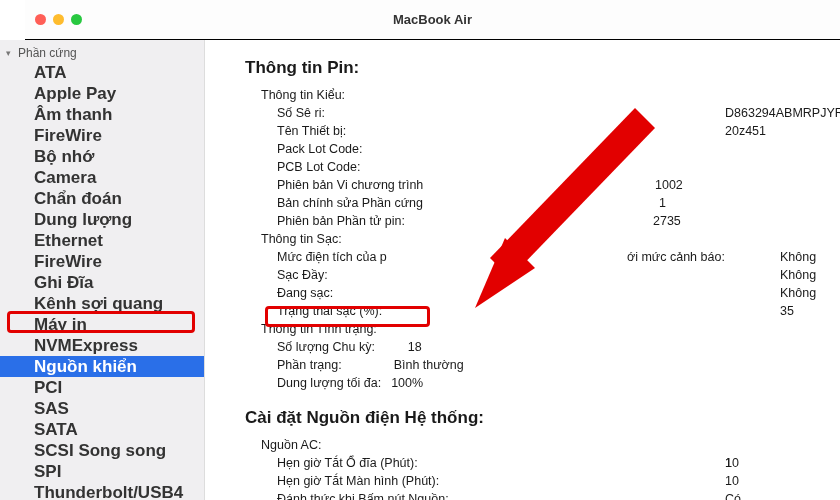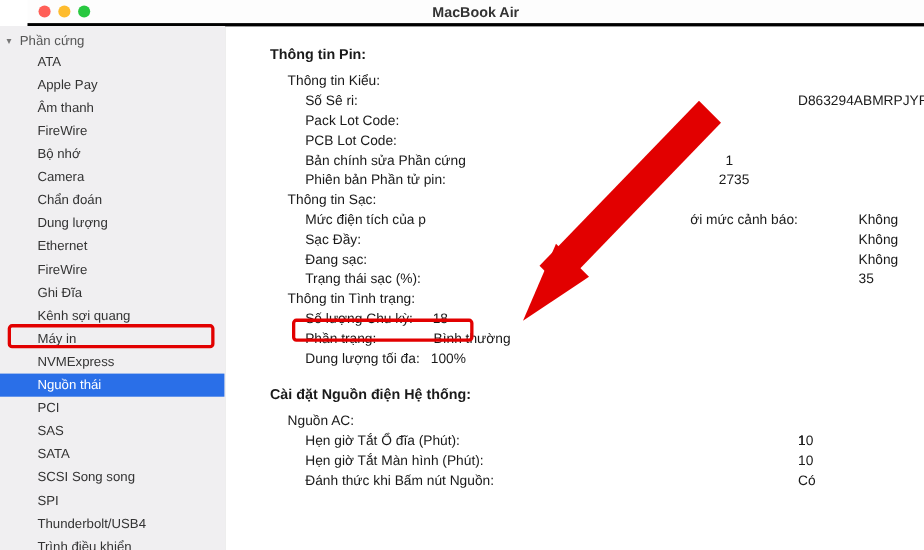--- a/index.html
+++ b/index.html
@@ -13,23 +13,23 @@
       overflow: hidden;
     }
     .window {
       width: 840px;
       height: 500px;
       display: flex;
       flex-direction: column;
       background: #fff;
     }
     .titlebar {
-      height: 24px;
+      height: 40px;
       background: #fdfdfd;
-      border-bottom: 3px solid #000000;
+      border-bottom: 1px solid #000000;
       display: flex;
       align-items: center;
       position: relative;
       margin-left: 25px;
     }
     .traffic-lights {
       display: flex;
       gap: 7px;
       padding-left: 10px;
     }
@@ -70,40 +70,41 @@
     .chevron {
       display: inline-block;
       width: 10px;
       margin-right: 2px;
       font-size: 9px;
       color: #777;
     }
     .sidebar .item {
       padding: 2px 6px 2px 34px;
       color: #333;
-      font-size: 12px;
+      font-size: 17px;
       line-height: 17px;
       cursor: default;
       white-space: nowrap;
       overflow: hidden;
+      font-weight: bold;
     }
     .sidebar .item.selected {
       background: #2a6fe8;
       color: #fff;
     }
     .content {
       flex: 1;
       padding: 14px 10px 10px 40px;
       overflow-y: auto;
       font-size: 12.5px;
       position: relative;
     }
     .section-title {
       font-weight: 700;
-      font-size: 13px;
+      font-size: 17px;
       margin-bottom: 8px;
       margin-top: 4px;
     }
     .section-title.spaced { margin-top: 16px; }
     .kv {
       display: flex;
       line-height: 18px;
     }
     .kv .k { white-space: pre; }
     .kv .v { white-space: pre; }
@@ -155,21 +156,21 @@
         <li class="item"><span>Bộ nhớ</span></li>
         <li class="item"><span>Camera</span></li>
         <li class="item"><span>Chẩn đoán</span></li>
         <li class="item"><span>Dung lượng</span></li>
         <li class="item"><span>Ethernet</span></li>
         <li class="item"><span>FireWire</span></li>
         <li class="item"><span>Ghi Đĩa</span></li>
         <li class="item"><span>Kênh sợi quang</span></li>
         <li class="item"><span>Máy in</span></li>
         <li class="item"><span>NVMExpress</span></li>
-        <li class="item selected"><span>Nguồn thái</span></li>
+        <li class="item selected"><span>Nguồn khiển</span></li>
         <li class="item"><span>PCI</span></li>
         <li class="item"><span>SAS</span></li>
         <li class="item"><span>SATA</span></li>
         <li class="item"><span>SCSI Song song</span></li>
         <li class="item"><span>SPI</span></li>
         <li class="item"><span>Thunderbolt/USB4</span></li>
         <li class="item"><span>Trình điều khiển</span></li>
 
       </ul>
       <div class="hl-red" style="top:271px;left:7px;width:188px;height:22px"></div>
@@ -181,24 +182,32 @@
 
       <div class="kv indent-1">
           <span>Thông tin Kiểu:</span>
         </div>
 
       <div class="kv indent-2">
         <span class="k">Số Sê ri:</span>
         <span class="v valcol">D863294ABMRPJYRAQ</span>
       </div>
       <div class="kv indent-2">
+        <span class="k">Tên Thiết bị:</span>
+        <span class="v valcol">20z451</span>
+      </div>
+      <div class="kv indent-2">
         <span class="k">Pack Lot Code:</span>
       </div>
       <div class="kv indent-2">
         <span class="k">PCB Lot Code:</span>
+      </div>
+      <div class="kv indent-2">
+        <span class="k">Phiên bản Vi chương trình</span>
+        <span class="v" style="position:absolute;left:450px"><span>1002</span></span>
       </div>
       <div class="kv indent-2">
         <span class="k">Bản chính sửa Phần cứng</span>
         <span class="v" style="position:absolute;left:454px"><span>1</span></span>
       </div>
       <div class="kv indent-2">
         <span class="k">Phiên bản Phần tử pin:</span>
         <span class="v" style="position:absolute;left:448px"><span>2735</span></span>
       </div>
 
@@ -221,21 +230,21 @@
       <div class="kv indent-2">
         <span class="k">Trạng thái sạc (%):</span>
         <span class="v valcol2">35</span>
       </div>
 
       <div class="kv indent-1">
           <span>Thông tin Tình trạng:</span>
         </div>
       <div class="kv indent-2" style="position:relative">
         <span class="k">Số lượng Chu kỳ:</span>
-        <span class="v" style="margin-left:18px">18</span>
+        <span class="v" style="margin-left:33px">18</span>
       </div>
       <div class="kv indent-2">
         <span class="k">Phần trạng:</span>
         <span class="v" style="margin-left:52px">Bình thường</span>
       </div>
       <div class="kv indent-2">
         <span class="k">Dung lượng tối đa:</span>
         <span class="v" style="margin-left:10px">100%</span>
       </div>
 

